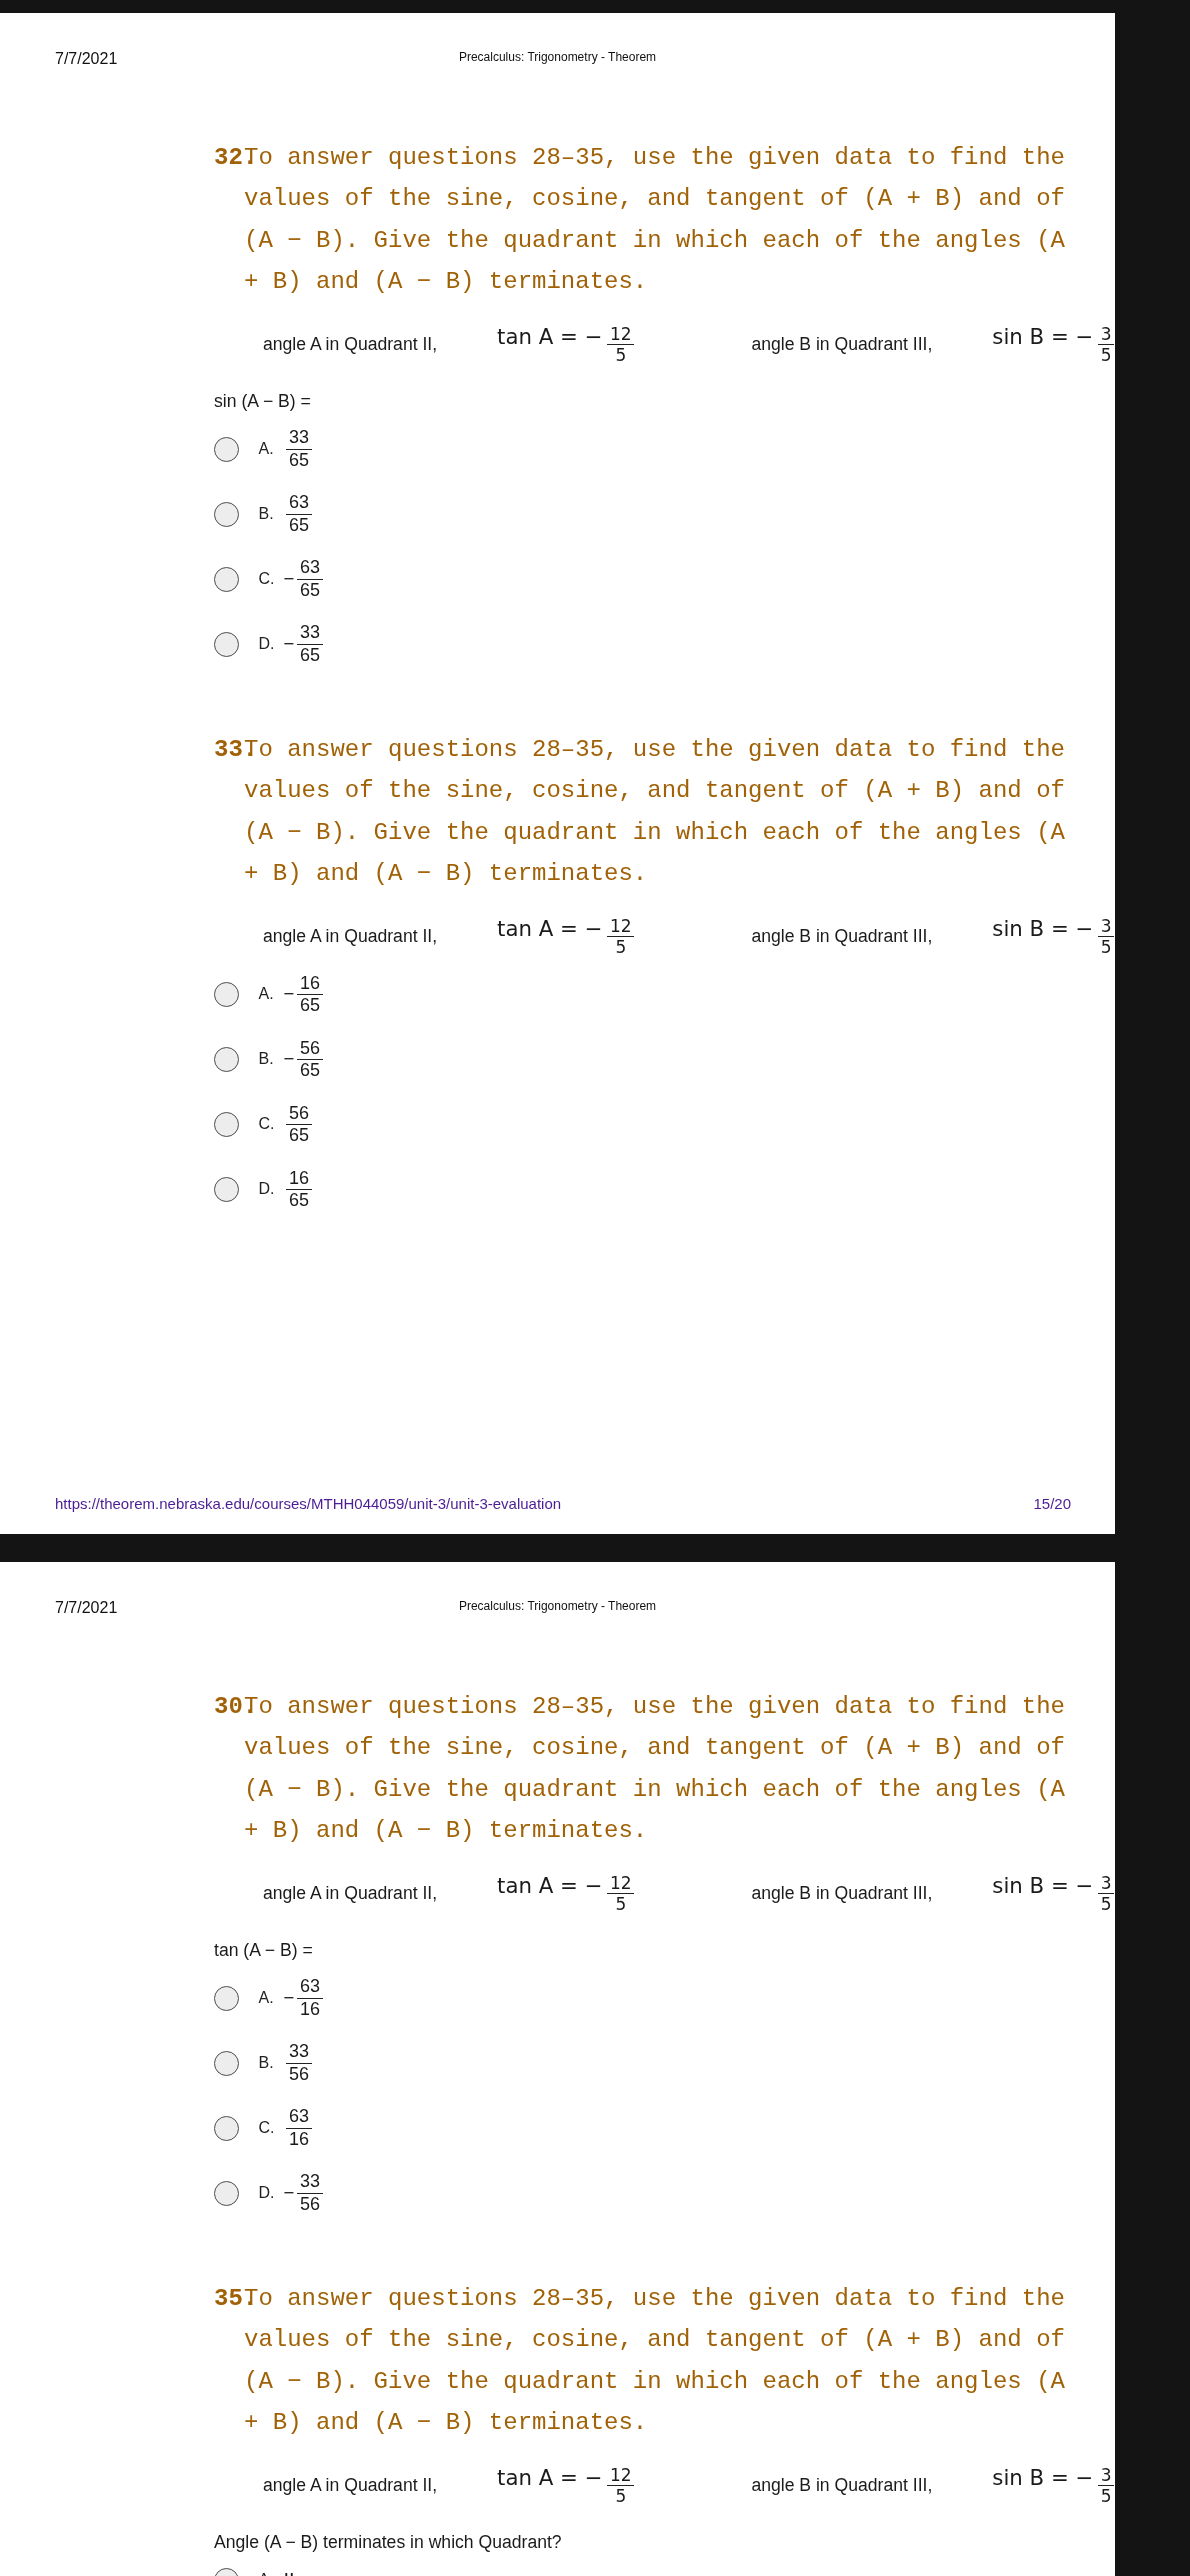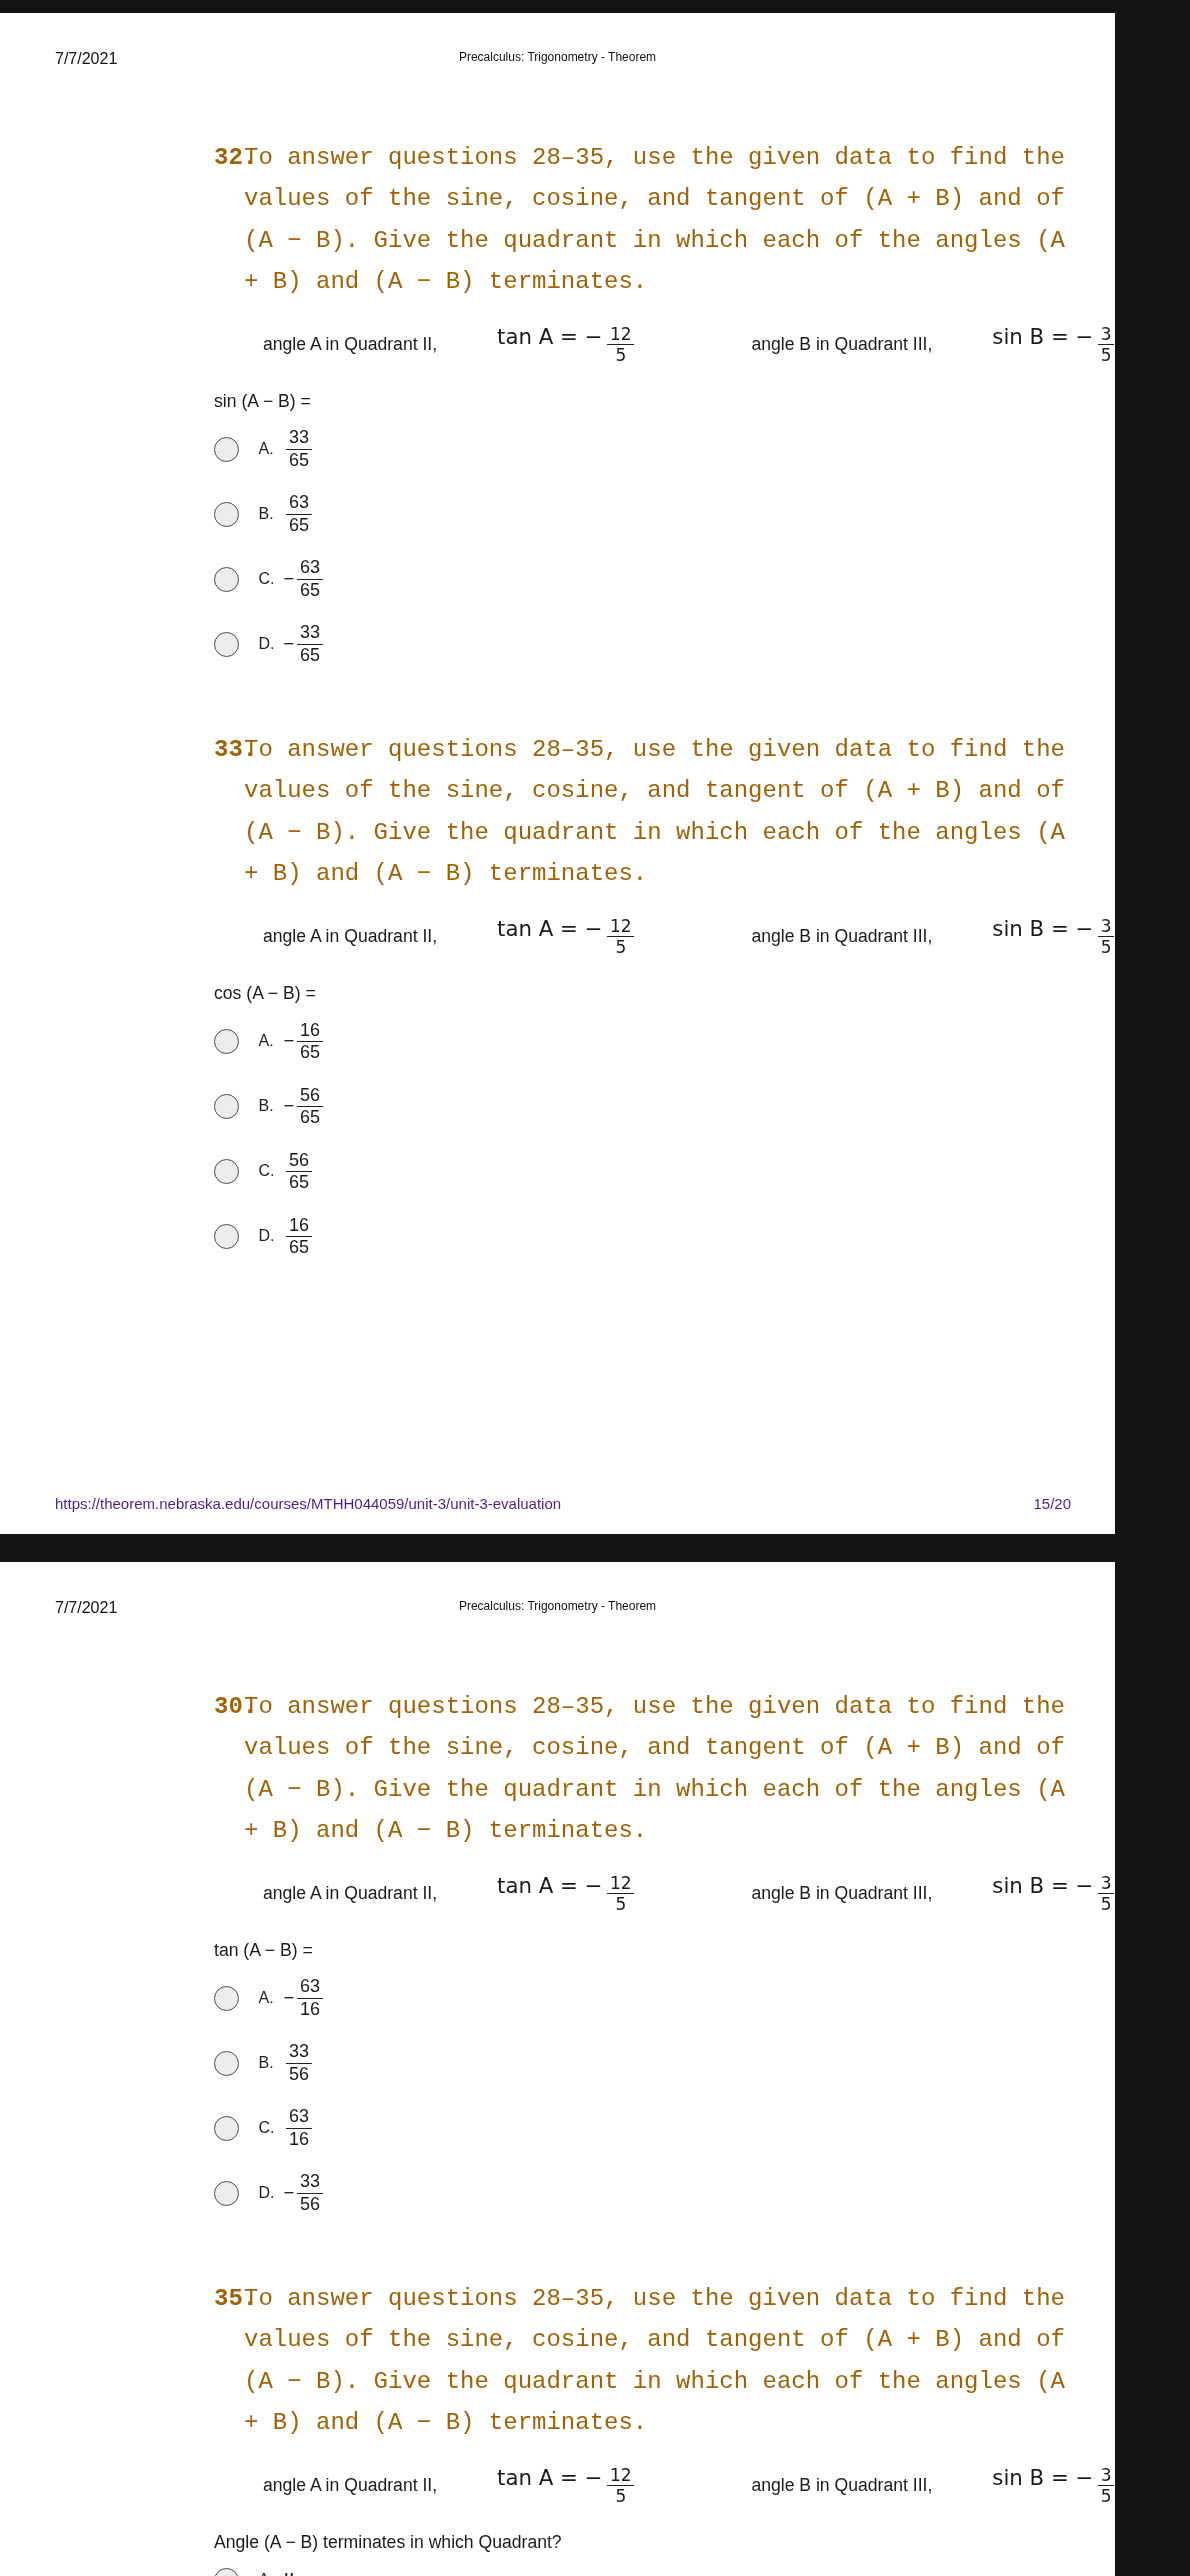--- a/index.html
+++ b/index.html
@@ -159,21 +159,20 @@
       </span>
       <span class="given-label g-label-b">angle B in Quadrant III,</span>
       <span class="math">
         <span>sin B = −</span>
         <span class="frac">
           <span class="num">3</span>
           <span class="den">5</span>
         </span>
       </span>
     </div>
-    <div class="ask">cos (A − B) =</div>
     <div class="options">
       <div class="option">
         <span class="radio"></span>
         <span class="opt-label">A.</span>
         <span class="opt-value">
           <span class="opt-sign">−</span>
           <span class="frac">
             <span class="num">16</span>
             <span class="den">65</span>
           </span>

